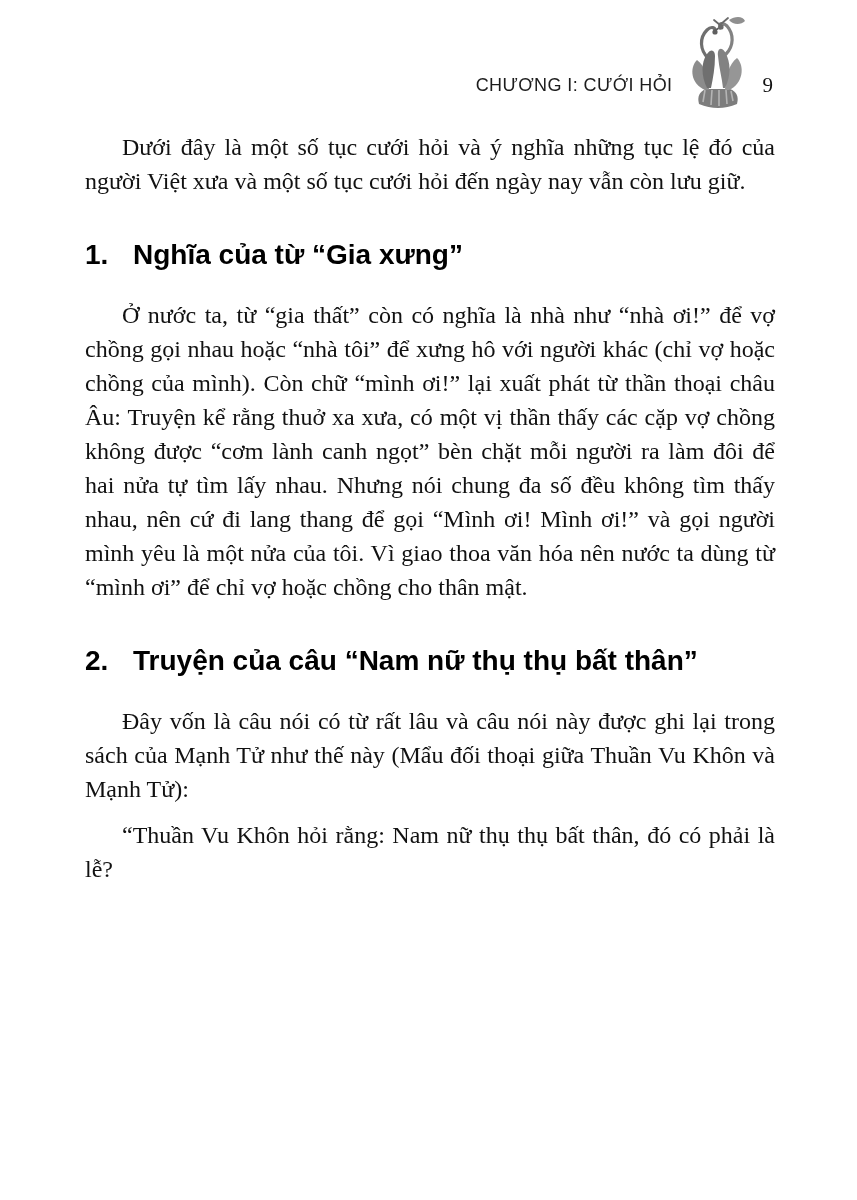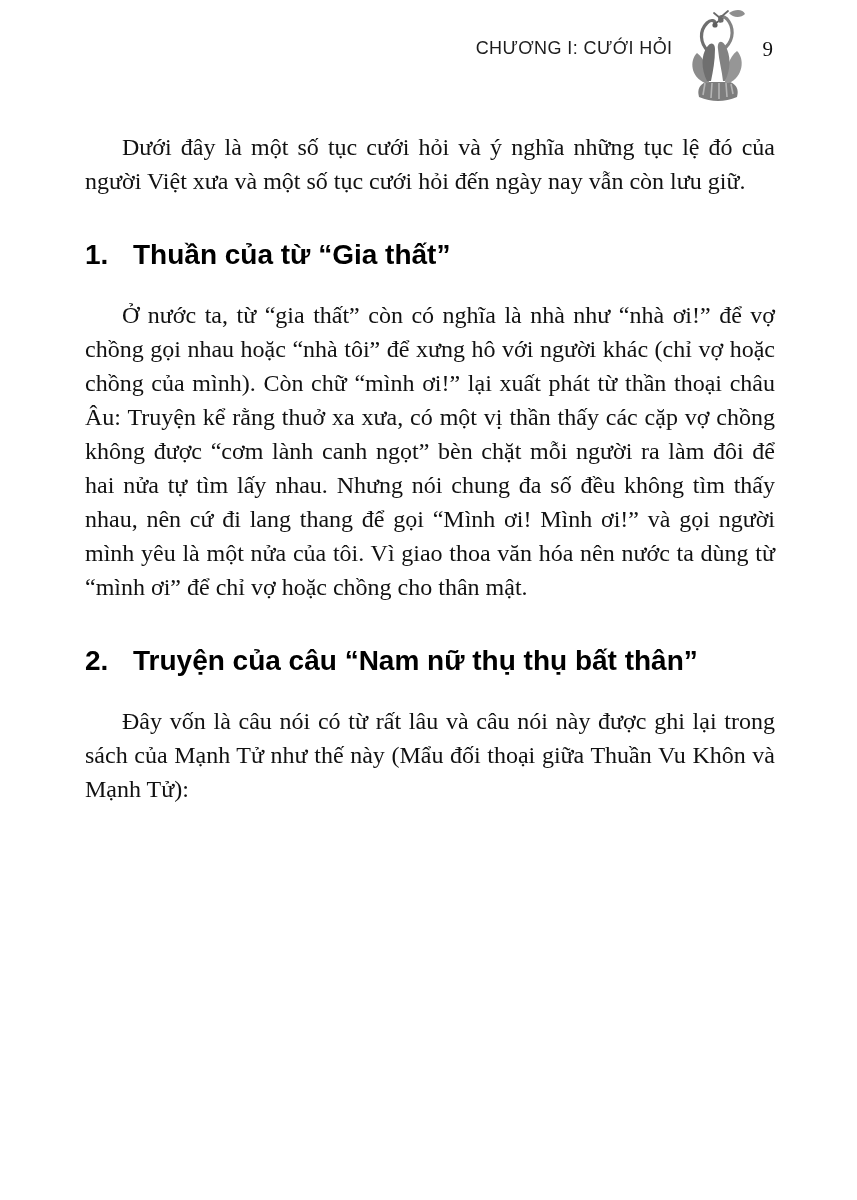--- a/index.html
+++ b/index.html
@@ -12,21 +12,21 @@
     width: 857px; height: 1200px;
     padding: 0 82px 0 85px;
     background: #ffffff;
     color: #141414;
   }
   
   .page-header {
     height: 112px;
     display: flex;
     justify-content: flex-end;
-    align-items: center;
+    align-items: flex-end;
     font-family: "Liberation Sans", "DejaVu Sans", sans-serif;
   }
   .chapter-label {
     font-size: 18px;
     letter-spacing: 0.4px;
     color: #1c1c1c;
     margin-bottom: 16px;
     white-space: nowrap;
   }
   .ornament {
@@ -94,25 +94,26 @@
         <path d="M44,6 C50,2 58,2 60,7 C56,11 48,11 44,6 Z" fill="#8f8f8f"></path>
       </svg>
     </span>
     <span class="page-number">9</span>
   </header>
 
   <p class="body-text intro-paragraph">Dưới đây là một số tục cưới hỏi và ý nghĩa những tục lệ đó của người Việt xưa và một số tục cưới hỏi đến ngày nay vẫn còn lưu giữ.</p>
 
   <h2 class="section-heading">
     <span class="section-number">1.</span>
-    <span class="section-title">Thuần của từ “Gia thất”</span>
+    <span class="section-title">Nghĩa của từ “Gia xưng”</span>
   </h2>
 
   <p class="body-text">Ở nước ta, từ “gia thất” còn có nghĩa là nhà như “nhà ơi!” để vợ chồng gọi nhau hoặc “nhà tôi” để xưng hô với người khác (chỉ vợ hoặc chồng của mình). Còn chữ “mình ơi!” lại xuất phát từ thần thoại châu Âu: Truyện kể rằng thuở xa xưa, có một vị thần thấy các cặp vợ chồng không được “cơm lành canh ngọt” bèn chặt mỗi người ra làm đôi để hai nửa tự tìm lấy nhau. Nhưng nói chung đa số đều không tìm thấy nhau, nên cứ đi lang thang để gọi “Mình ơi! Mình ơi!” và gọi người mình yêu là một nửa của tôi. Vì giao thoa văn hóa nên nước ta dùng từ “mình ơi” để chỉ vợ hoặc chồng cho thân mật.</p>
 
   <h2 class="section-heading">
     <span class="section-number">2.</span>
     <span class="section-title">Truyện của câu “Nam nữ thụ thụ bất thân”</span>
   </h2>
 
   <p class="body-text">Đây vốn là câu nói có từ rất lâu và câu nói này được ghi lại trong sách của Mạnh Tử như thế này (Mẩu đối thoại giữa Thuần Vu Khôn và Mạnh Tử):</p>
+  <p class="body-text">“Thuần Vu Khôn hỏi rằng: Nam nữ thụ thụ bất thân, đó có phải là lễ?</p>
 
 </div>
 
 </body></html>

